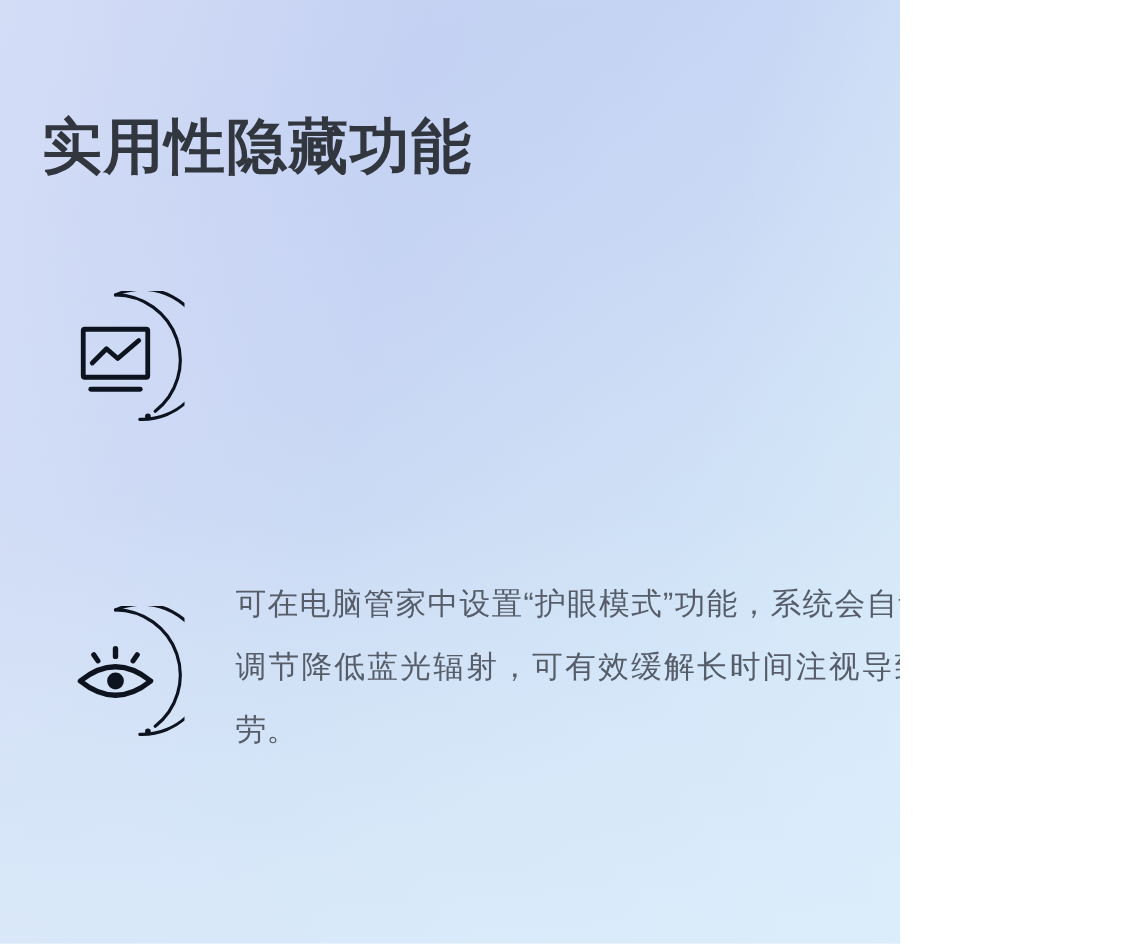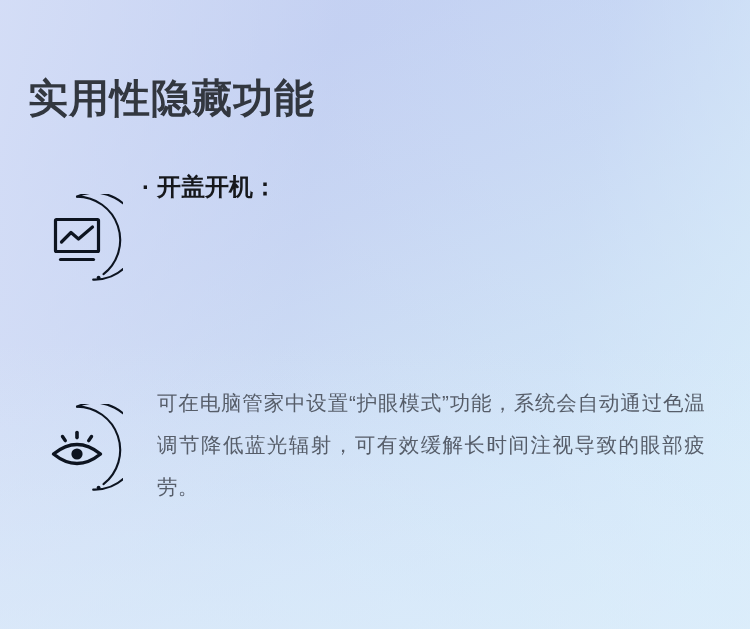--- a/index.html
+++ b/index.html
@@ -8,21 +8,21 @@
   }
   body {
     width: 750px;
     height: 629px;
     overflow: hidden;
     font-family: "Liberation Sans", "DejaVu Sans", sans-serif;
   }
 
   .poster {
     position: relative;
-    width: 750px;
+    width: 600px;
     height: 629px;
     box-sizing: border-box;
     background:
       linear-gradient(160deg,
         #c6d2f2 0%,
         #c3d0f2 18%,
         #c8d6f3 38%,
         #cfe0f5 58%,
         #d4e6f8 76%,
         #d9ebf9 100%);
@@ -146,23 +146,20 @@
 
           <rect x="24.5" y="25.5" width="43" height="32" rx="1" fill="none" stroke="#0d1420" stroke-width="3.2"></rect>
 
           <polyline points="30.5,48 40,38.5 47.5,45 61.5,33" fill="none" stroke="#0d1420" stroke-width="3.2" stroke-linecap="round" stroke-linejoin="round"></polyline>
 
           <line x1="29.5" y1="65.5" x2="62.5" y2="65.5" stroke="#0d1420" stroke-width="3.2" stroke-linecap="round"></line>
         </svg>
       </div>
 
       <div class="feature-body">
-        <div class="feature-heading">
-          <span class="bullet">·</span><span>开盖开机：</span>
-        </div>
       </div>
     </section>
 
     <section class="feature feature-2">
 
       <div class="icon-badge">
         <svg viewBox="0 0 92 92" xmlns="http://www.w3.org/2000/svg" aria-hidden="true">
 
           <path d="M 46 2.6
                    A 43.4 43.4 0 1 1 62.2 85.6" fill="none" stroke="#0d1420" stroke-width="2.1" stroke-linecap="round"></path>

